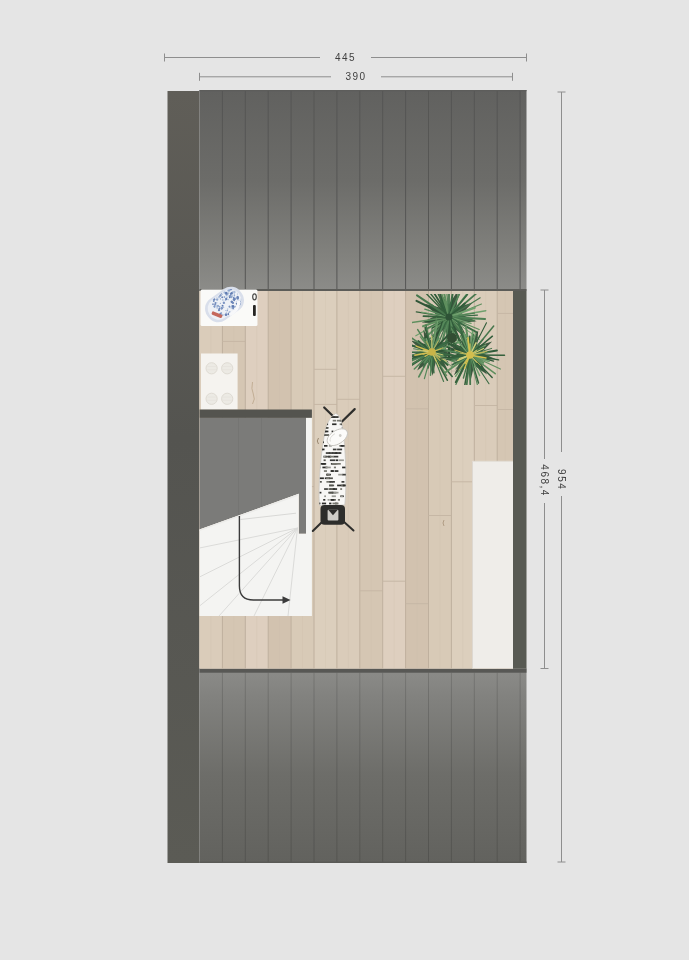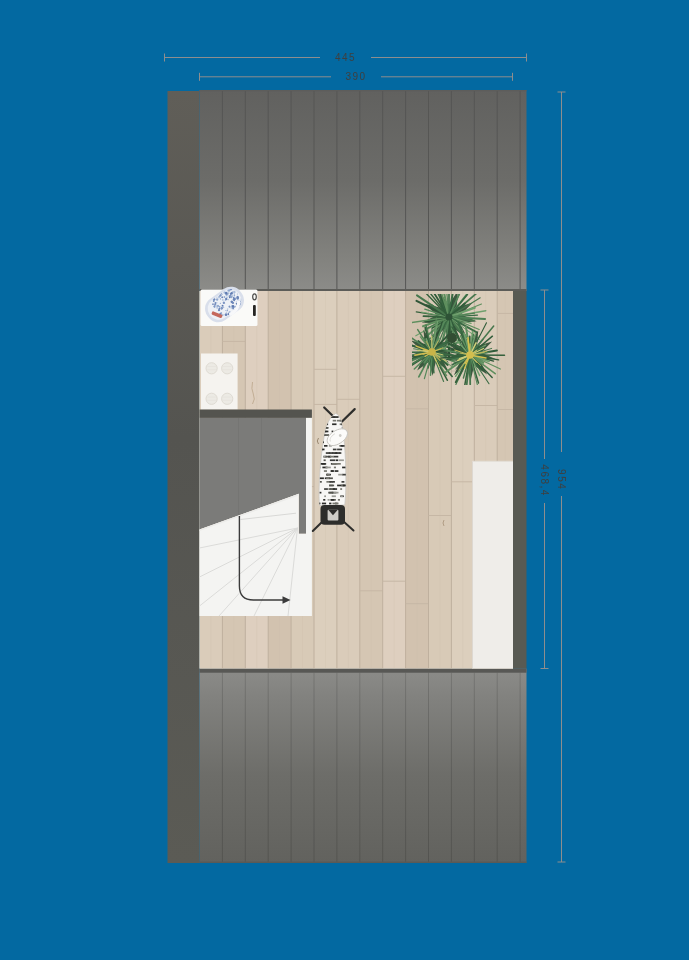--- a/index.html
+++ b/index.html
@@ -1,16 +1,16 @@
 <!DOCTYPE html>
 <html><head>
 <meta charset="utf-8">
 <style>
 html,body{margin:0;padding:0;background:#ffffff;}
-#plan{position:relative;width:689px;height:960px;background:#0369a1;overflow:hidden;}
+#plan{position:relative;width:689px;height:960px;background:#e5e5e5;overflow:hidden;}
 svg{display:block;font-family:"Liberation Sans",sans-serif;}
 </style>
 </head>
 <body>
 
 <div id="plan">
 <svg width="689" height="960" viewBox="0 0 689 960">
 <defs>
         <linearGradient id="toproof" x1="0" y1="0" x2="0" y2="1">
           <stop offset="0" stop-color="#61615f"></stop>

